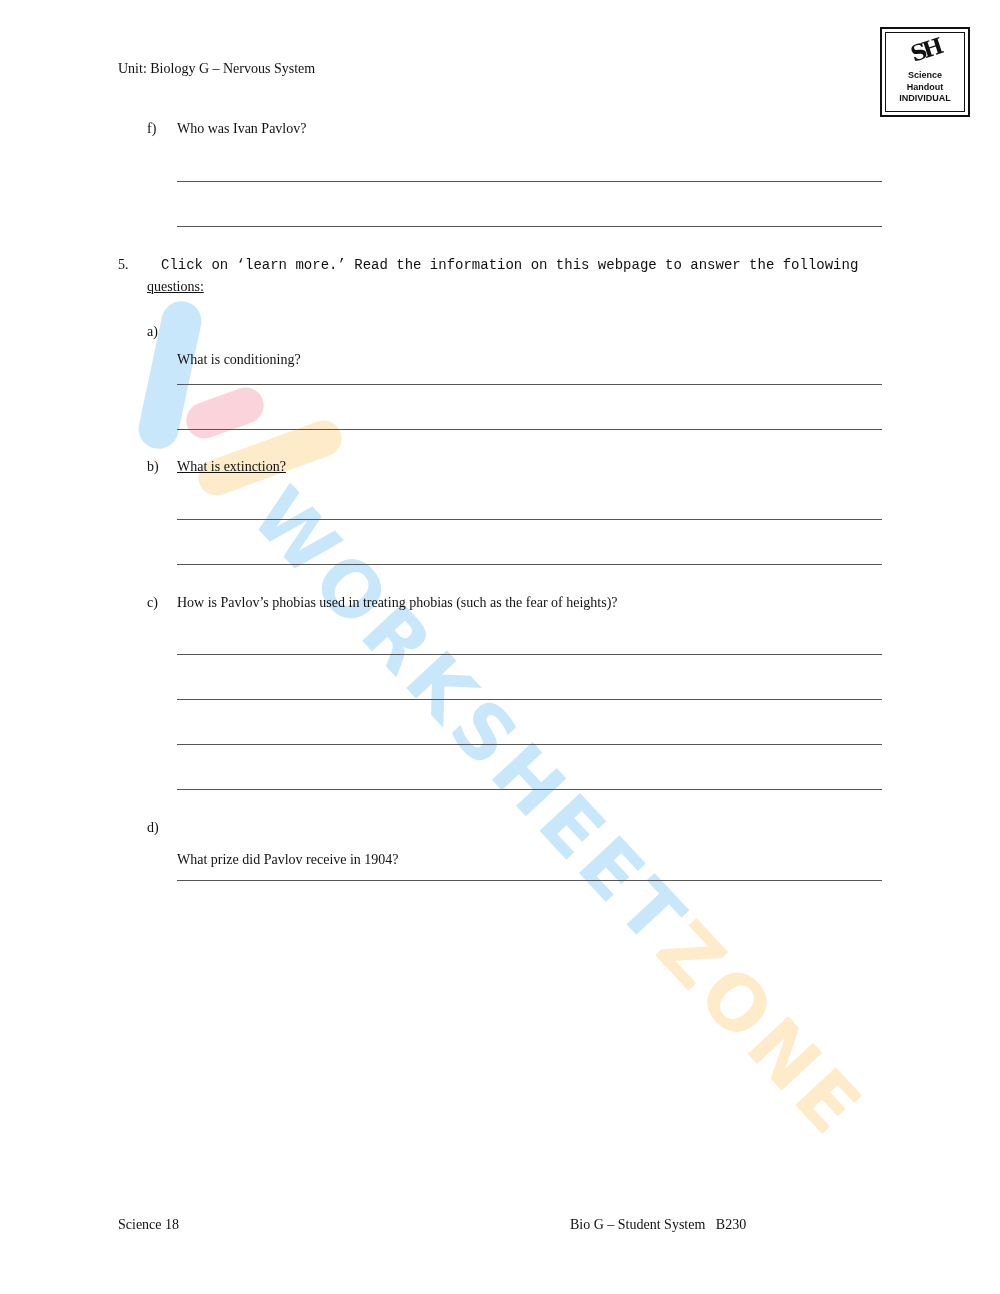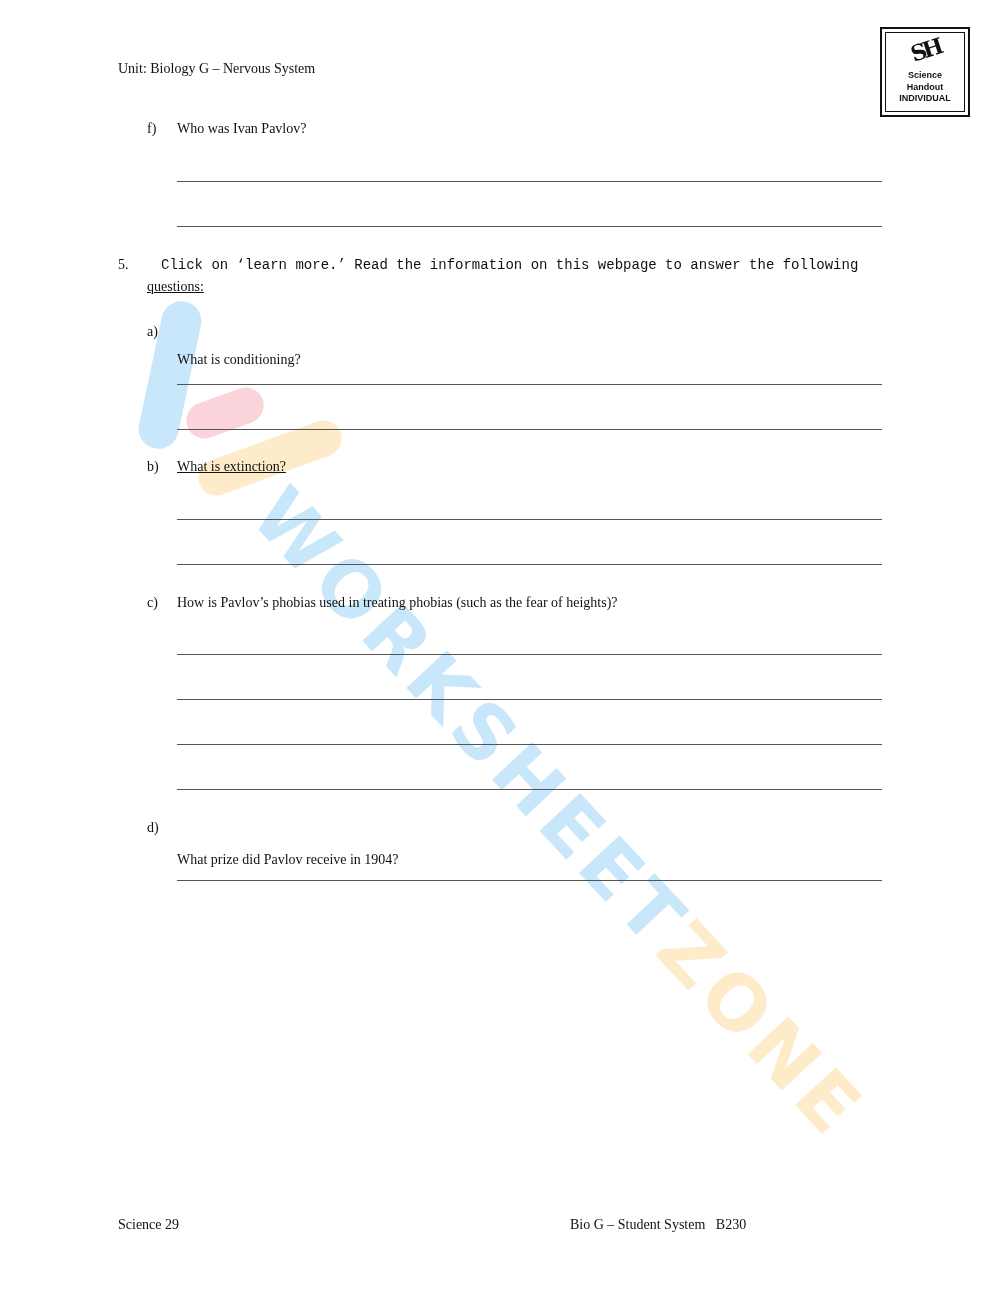--- a/index.html
+++ b/index.html
@@ -72,14 +72,14 @@
 <div class="abs txt" style="left:177px;top:592px;">How is Pavlov’s phobias used in treating phobias (such as the fear of heights)?</div>
 <div class="line" style="top:654px;"></div>
 <div class="line" style="top:699px;"></div>
 <div class="line" style="top:744px;"></div>
 <div class="line" style="top:789px;"></div>
 
 <div class="abs txt" style="left:147px;top:817px;">d)</div>
 <div class="abs txt" style="left:177px;top:817px;margin-top:32px;">What prize did Pavlov receive in 1904?</div>
 <div class="line" style="top:880px;"></div>
 
-<div class="abs txt" style="left:118px;top:1214px;">Science 29</div>
+<div class="abs txt" style="left:118px;top:1214px;">Science 18</div>
 <div class="abs txt" style="left:570px;top:1214px;white-space:pre;">Bio G – Student System   B230</div>
 
 </body></html>

